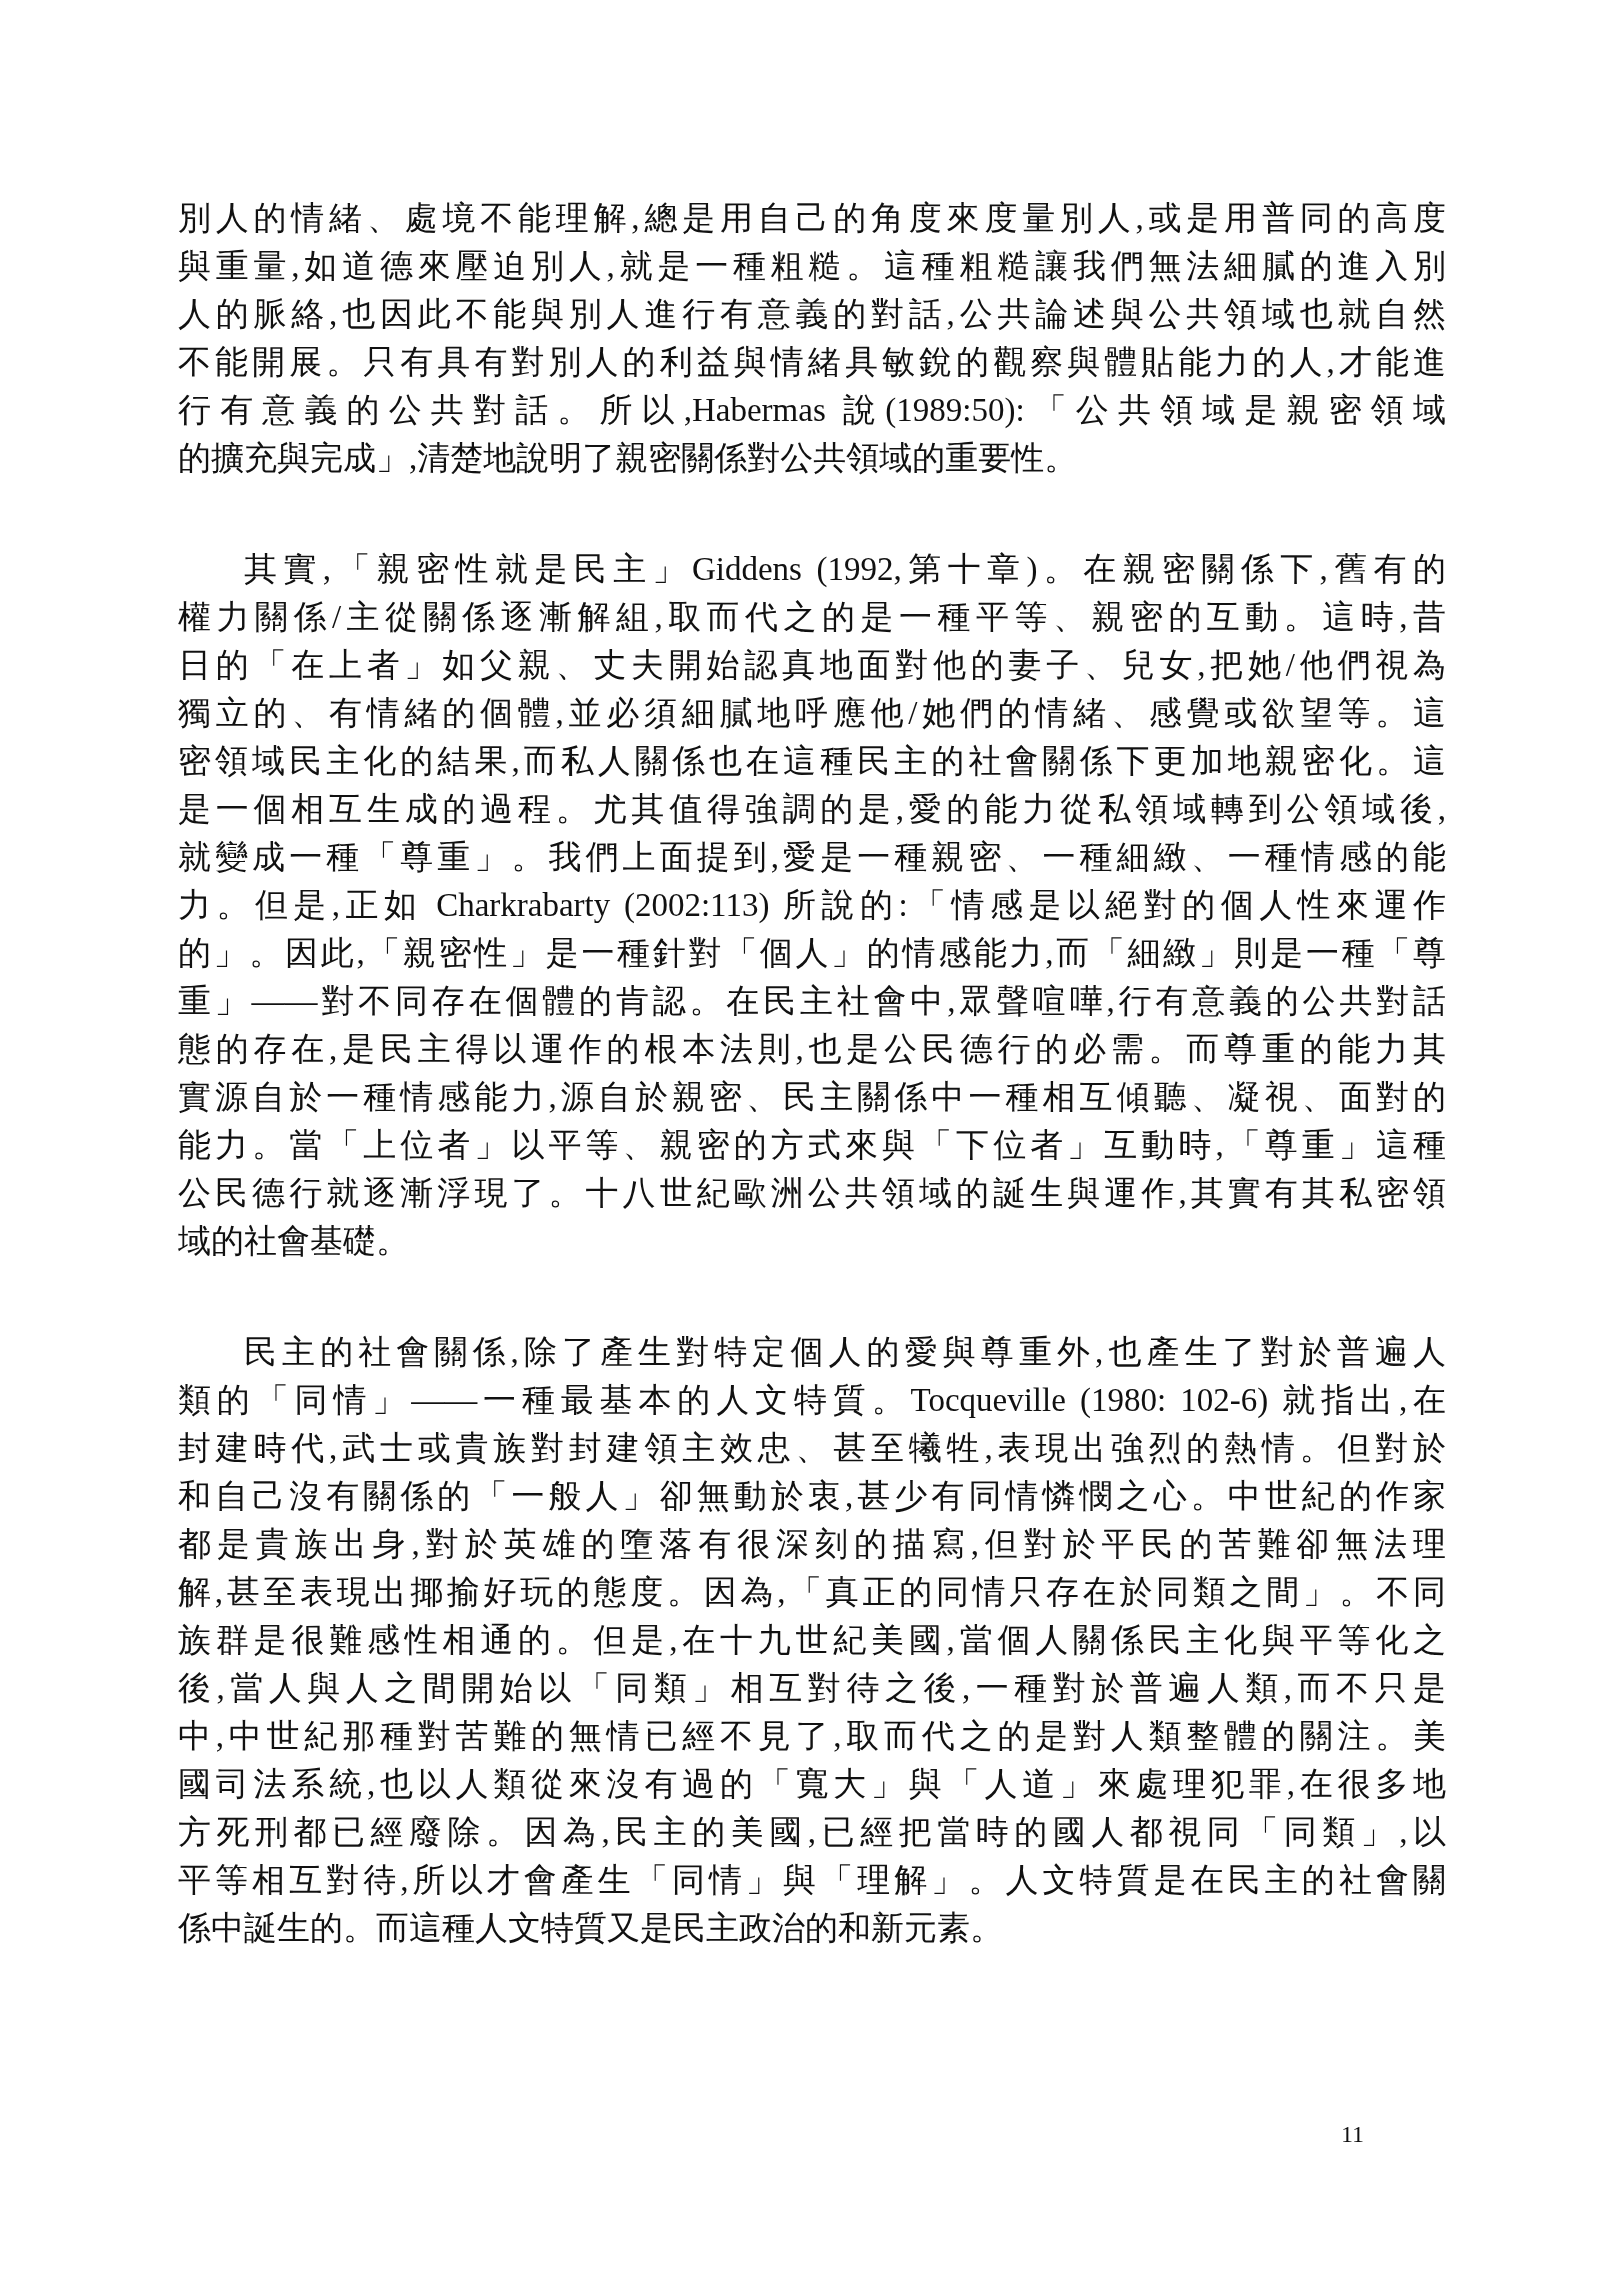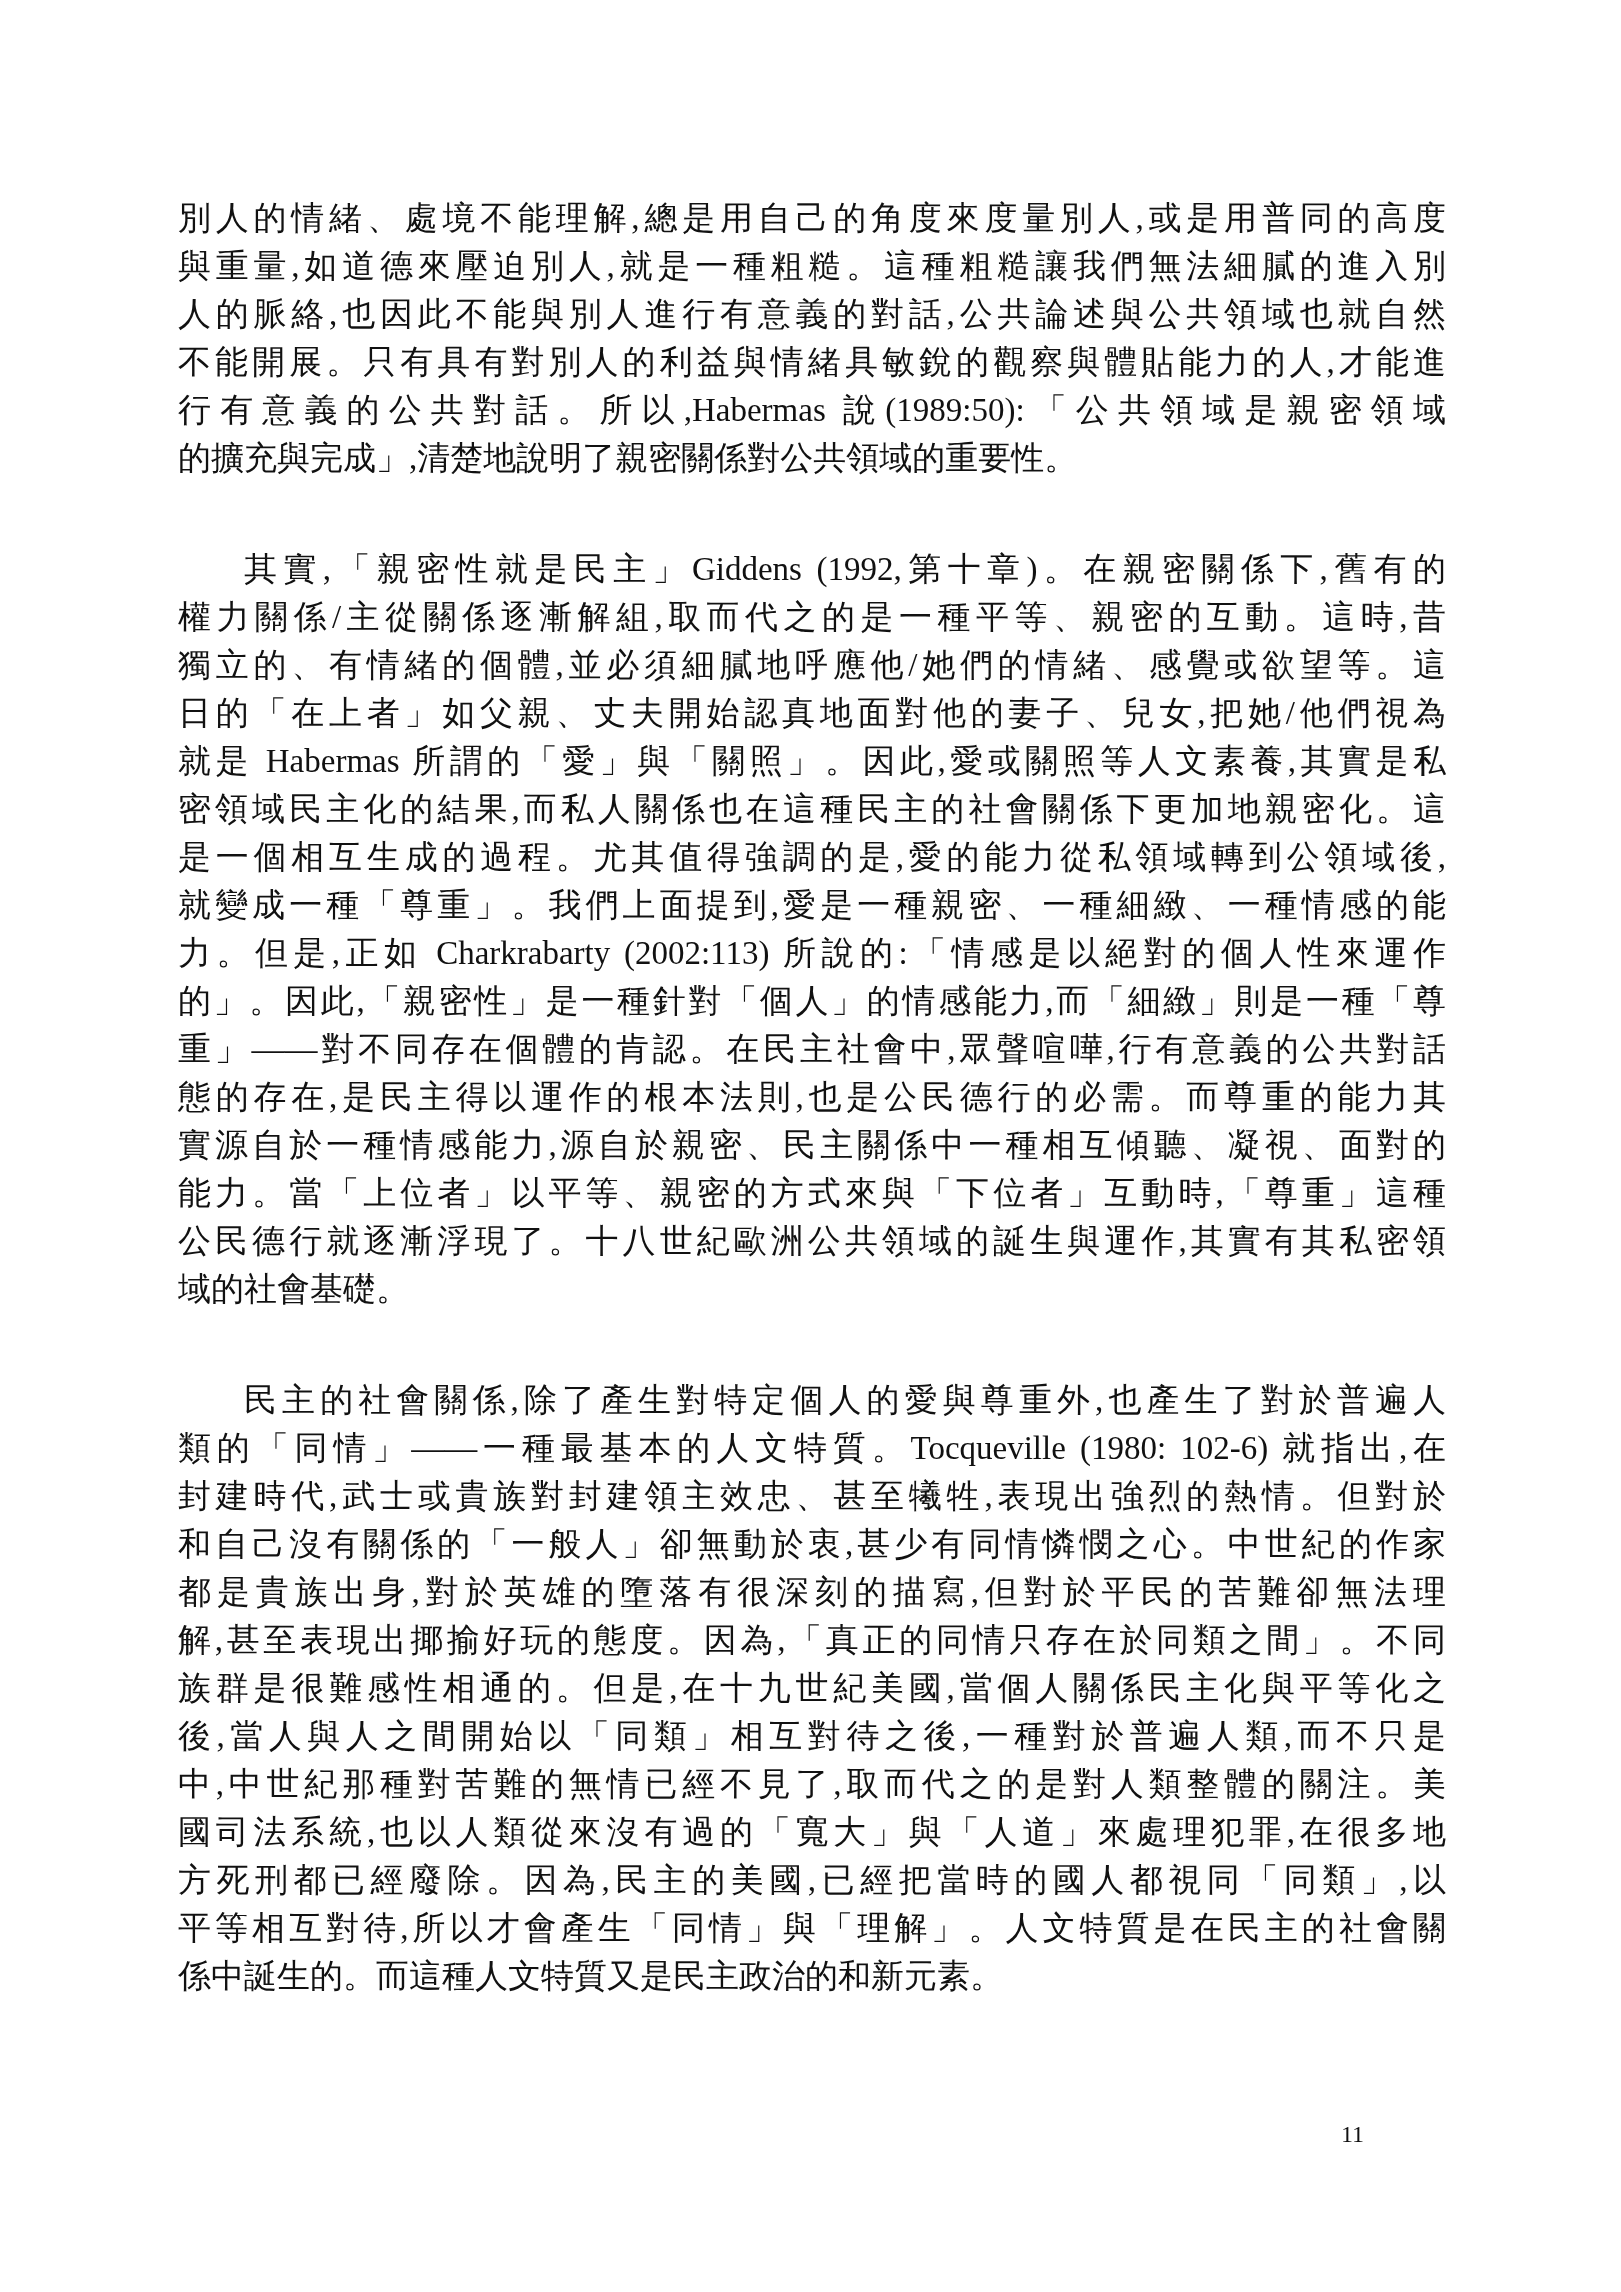--- a/index.html
+++ b/index.html
@@ -62,23 +62,22 @@
         <div class="line">別人的情緒、處境不能理解,總是用自己的角度來度量別人,或是用普同的高度</div>
         <div class="line">與重量,如道德來壓迫別人,就是一種粗糙。這種粗糙讓我們無法細膩的進入別</div>
         <div class="line">人的脈絡,也因此不能與別人進行有意義的對話,公共論述與公共領域也就自然</div>
         <div class="line">不能開展。只有具有對別人的利益與情緒具敏銳的觀察與體貼能力的人,才能進</div>
         <div class="line">行有意義的公共對話。所以,Habermas 說(1989:50):「公共領域是親密領域</div>
         <div class="line last">的擴充與完成」,清楚地說明了親密關係對公共領域的重要性。</div>
       </div>
       <div class="paragraph">
         <div class="line indent">其實,「親密性就是民主」Giddens (1992,第十章)。在親密關係下,舊有的</div>
         <div class="line">權力關係/主從關係逐漸解組,取而代之的是一種平等、親密的互動。這時,昔</div>
+        <div class="line">日的「在上者」如父親、丈夫開始認真地面對他的妻子、兒女,把她/他們視為</div>
         <div class="line">獨立的、有情緒的個體,並必須細膩地呼應他/她們的情緒、感覺或欲望等。這</div>
-        <div class="line">日的「在上者」如父親、丈夫開始認真地面對他的妻子、兒女,把她/他們視為</div>
-        <div class="line">就是 Habermas 所謂的「愛」與「關照」。因此,愛或關照等人文素養,其實是私</div>
         <div class="line">密領域民主化的結果,而私人關係也在這種民主的社會關係下更加地親密化。這</div>
         <div class="line">是一個相互生成的過程。尤其值得強調的是,愛的能力從私領域轉到公領域後,</div>
         <div class="line">就變成一種「尊重」。我們上面提到,愛是一種親密、一種細緻、一種情感的能</div>
         <div class="line">力。但是,正如 Charkrabarty (2002:113) 所說的:「情感是以絕對的個人性來運作</div>
         <div class="line">的」。因此,「親密性」是一種針對「個人」的情感能力,而「細緻」則是一種「尊</div>
         <div class="line">重」——對不同存在個體的肯認。在民主社會中,眾聲喧嘩,行有意義的公共對話</div>
         <div class="line">態的存在,是民主得以運作的根本法則,也是公民德行的必需。而尊重的能力其</div>
         <div class="line">實源自於一種情感能力,源自於親密、民主關係中一種相互傾聽、凝視、面對的</div>
         <div class="line">能力。當「上位者」以平等、親密的方式來與「下位者」互動時,「尊重」這種</div>
         <div class="line">公民德行就逐漸浮現了。十八世紀歐洲公共領域的誕生與運作,其實有其私密領</div>

